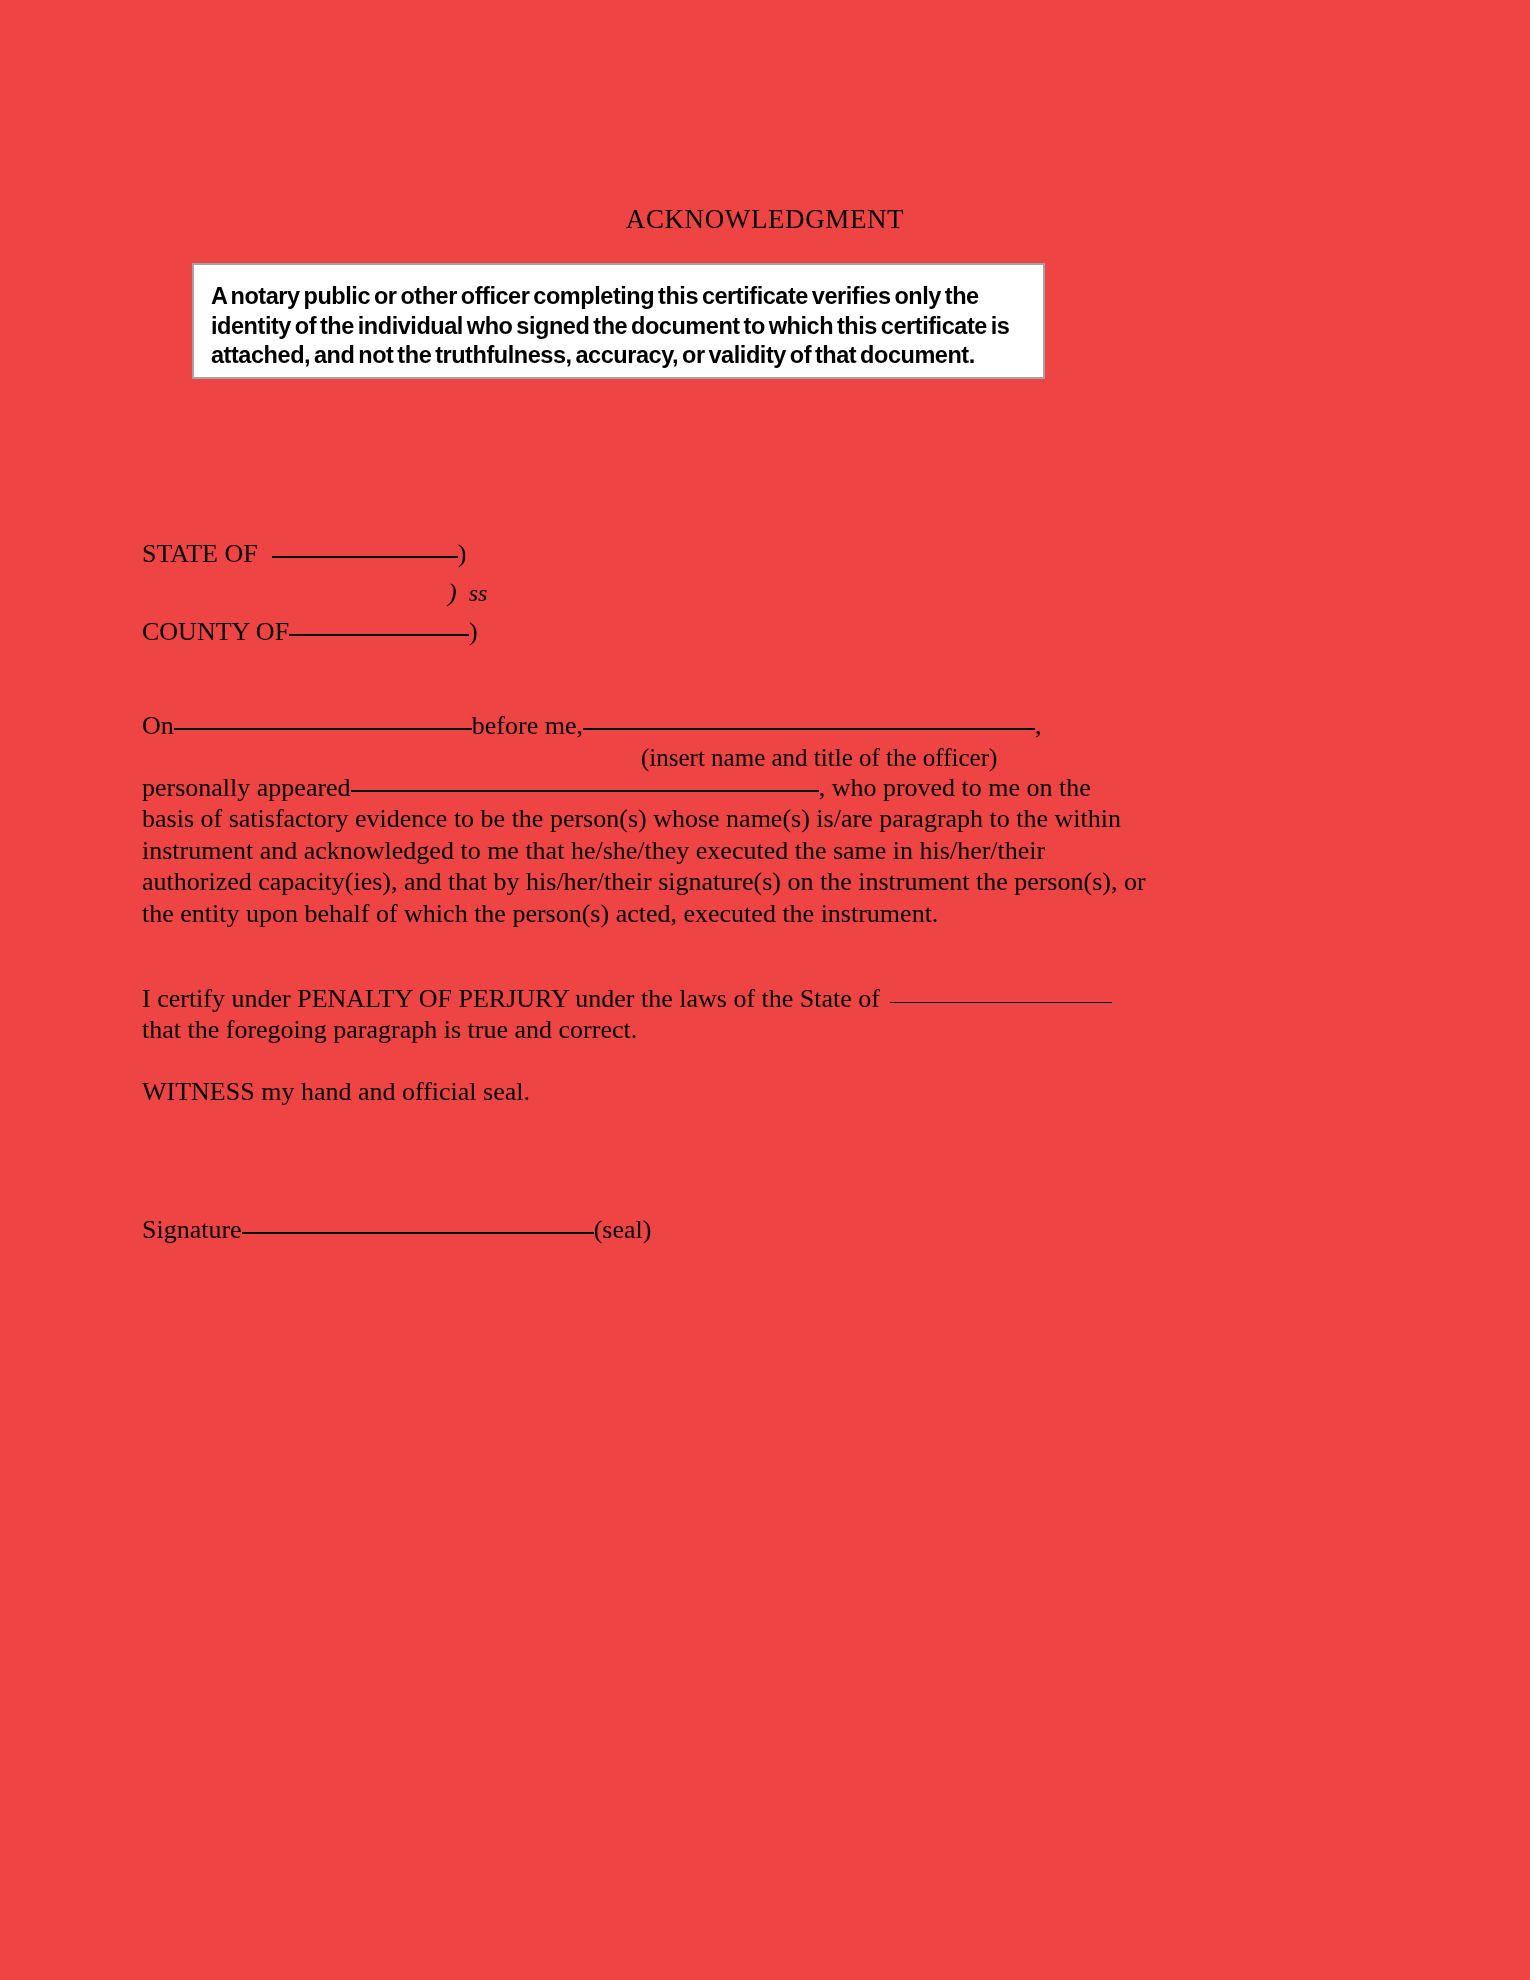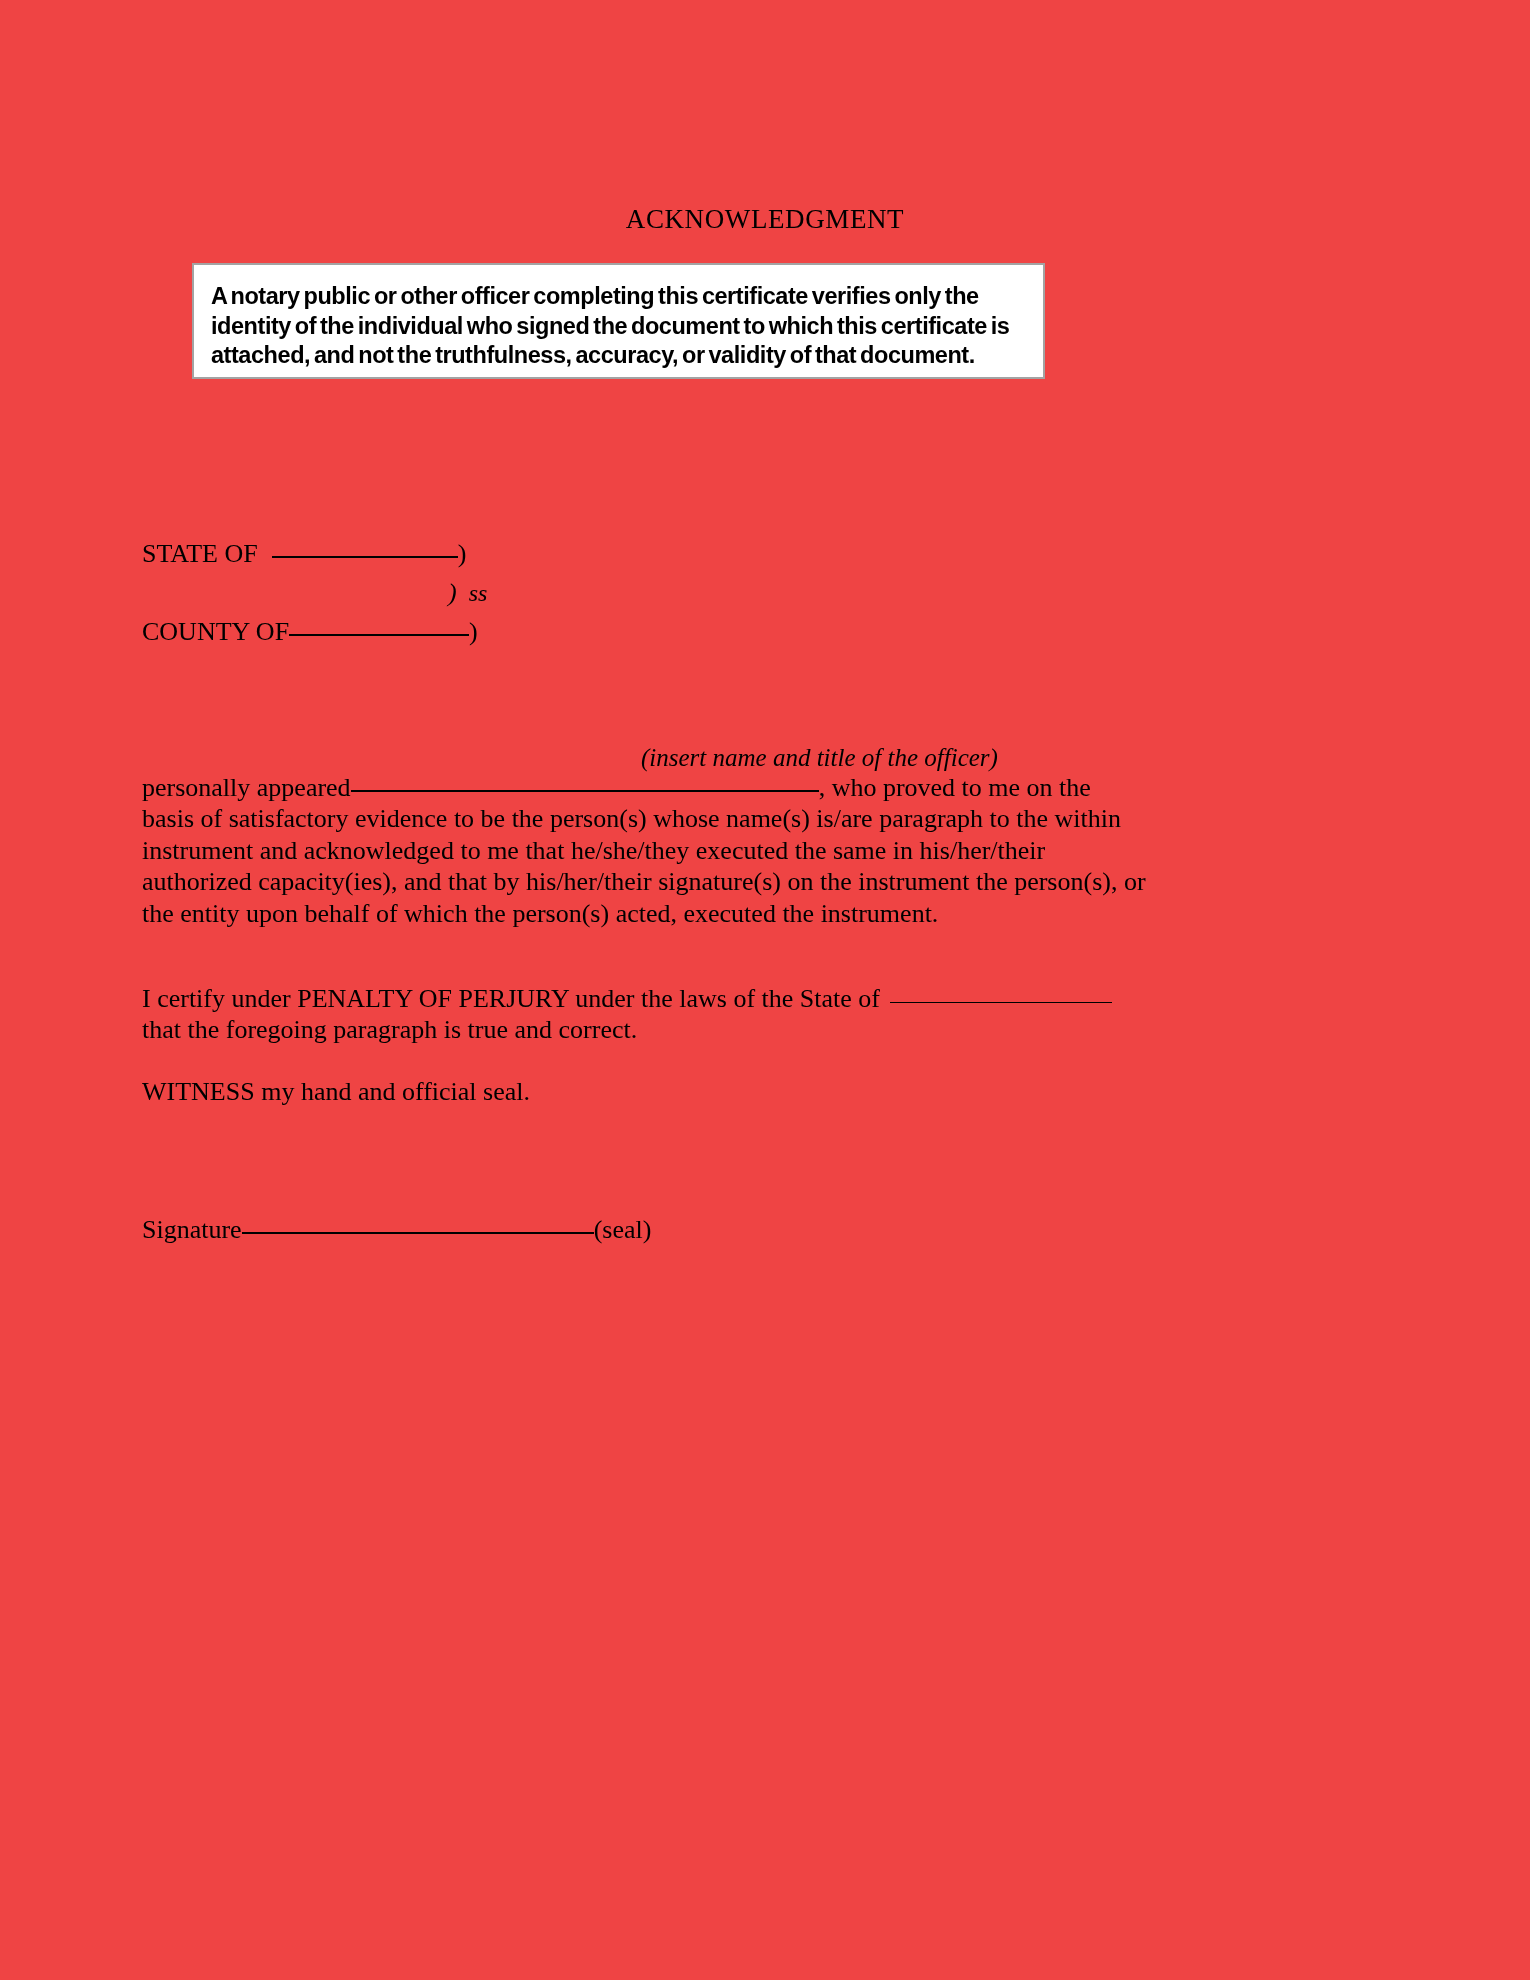--- a/index.html
+++ b/index.html
@@ -99,21 +99,20 @@
     vertical-align: 4px;
     height: 0;
   }
 
   .paren { display: inline-block; }
 
   .caption {
     position: absolute;
     font-size: 25px;
     white-space: nowrap;
-    font-style: italic;
   }
 
   .ss-mark {
     position: absolute;
     font-size: 26px;
     white-space: nowrap;
   }
 </style>
 </head>
 <body>
@@ -135,20 +134,23 @@
   </div>
 
   <div class="ss-mark" style="left:448px; top:578px;font-style:italic;">
     <span>)</span><span style="display:inline-block;width:12px;"></span><span style="font-size:24px;">ss</span>
   </div>
 
   <div class="blk" style="left:142px; top:616px;">
     <span>COUNTY OF</span><span class="rule" style="width:180px;"></span><span class="paren">)</span>
   </div>
 
+  <div class="blk" style="left:142px; top:710px;">
+    <span>On</span><span class="rule" style="width:298px;"></span><span>before me,</span><span class="rule" style="width:452px;"></span><span>,</span>
+  </div>
 
   <div class="caption" style="left:641px; top:744px;">(insert name and title of the officer)</div>
 
   <div class="blk" style="left:142px; top:772px;">
     <span>personally appeared</span><span class="rule" style="width:468px;"></span><span>, who proved to me on the</span>
   </div>
 
   <div class="body-par" style="top:803px;">
     <span class="body-line">basis of satisfactory evidence to be the person(s) whose name(s) is/are paragraph to the within</span>
     <span class="body-line">instrument and acknowledged to me that he/she/they executed the same in his/her/their</span>

